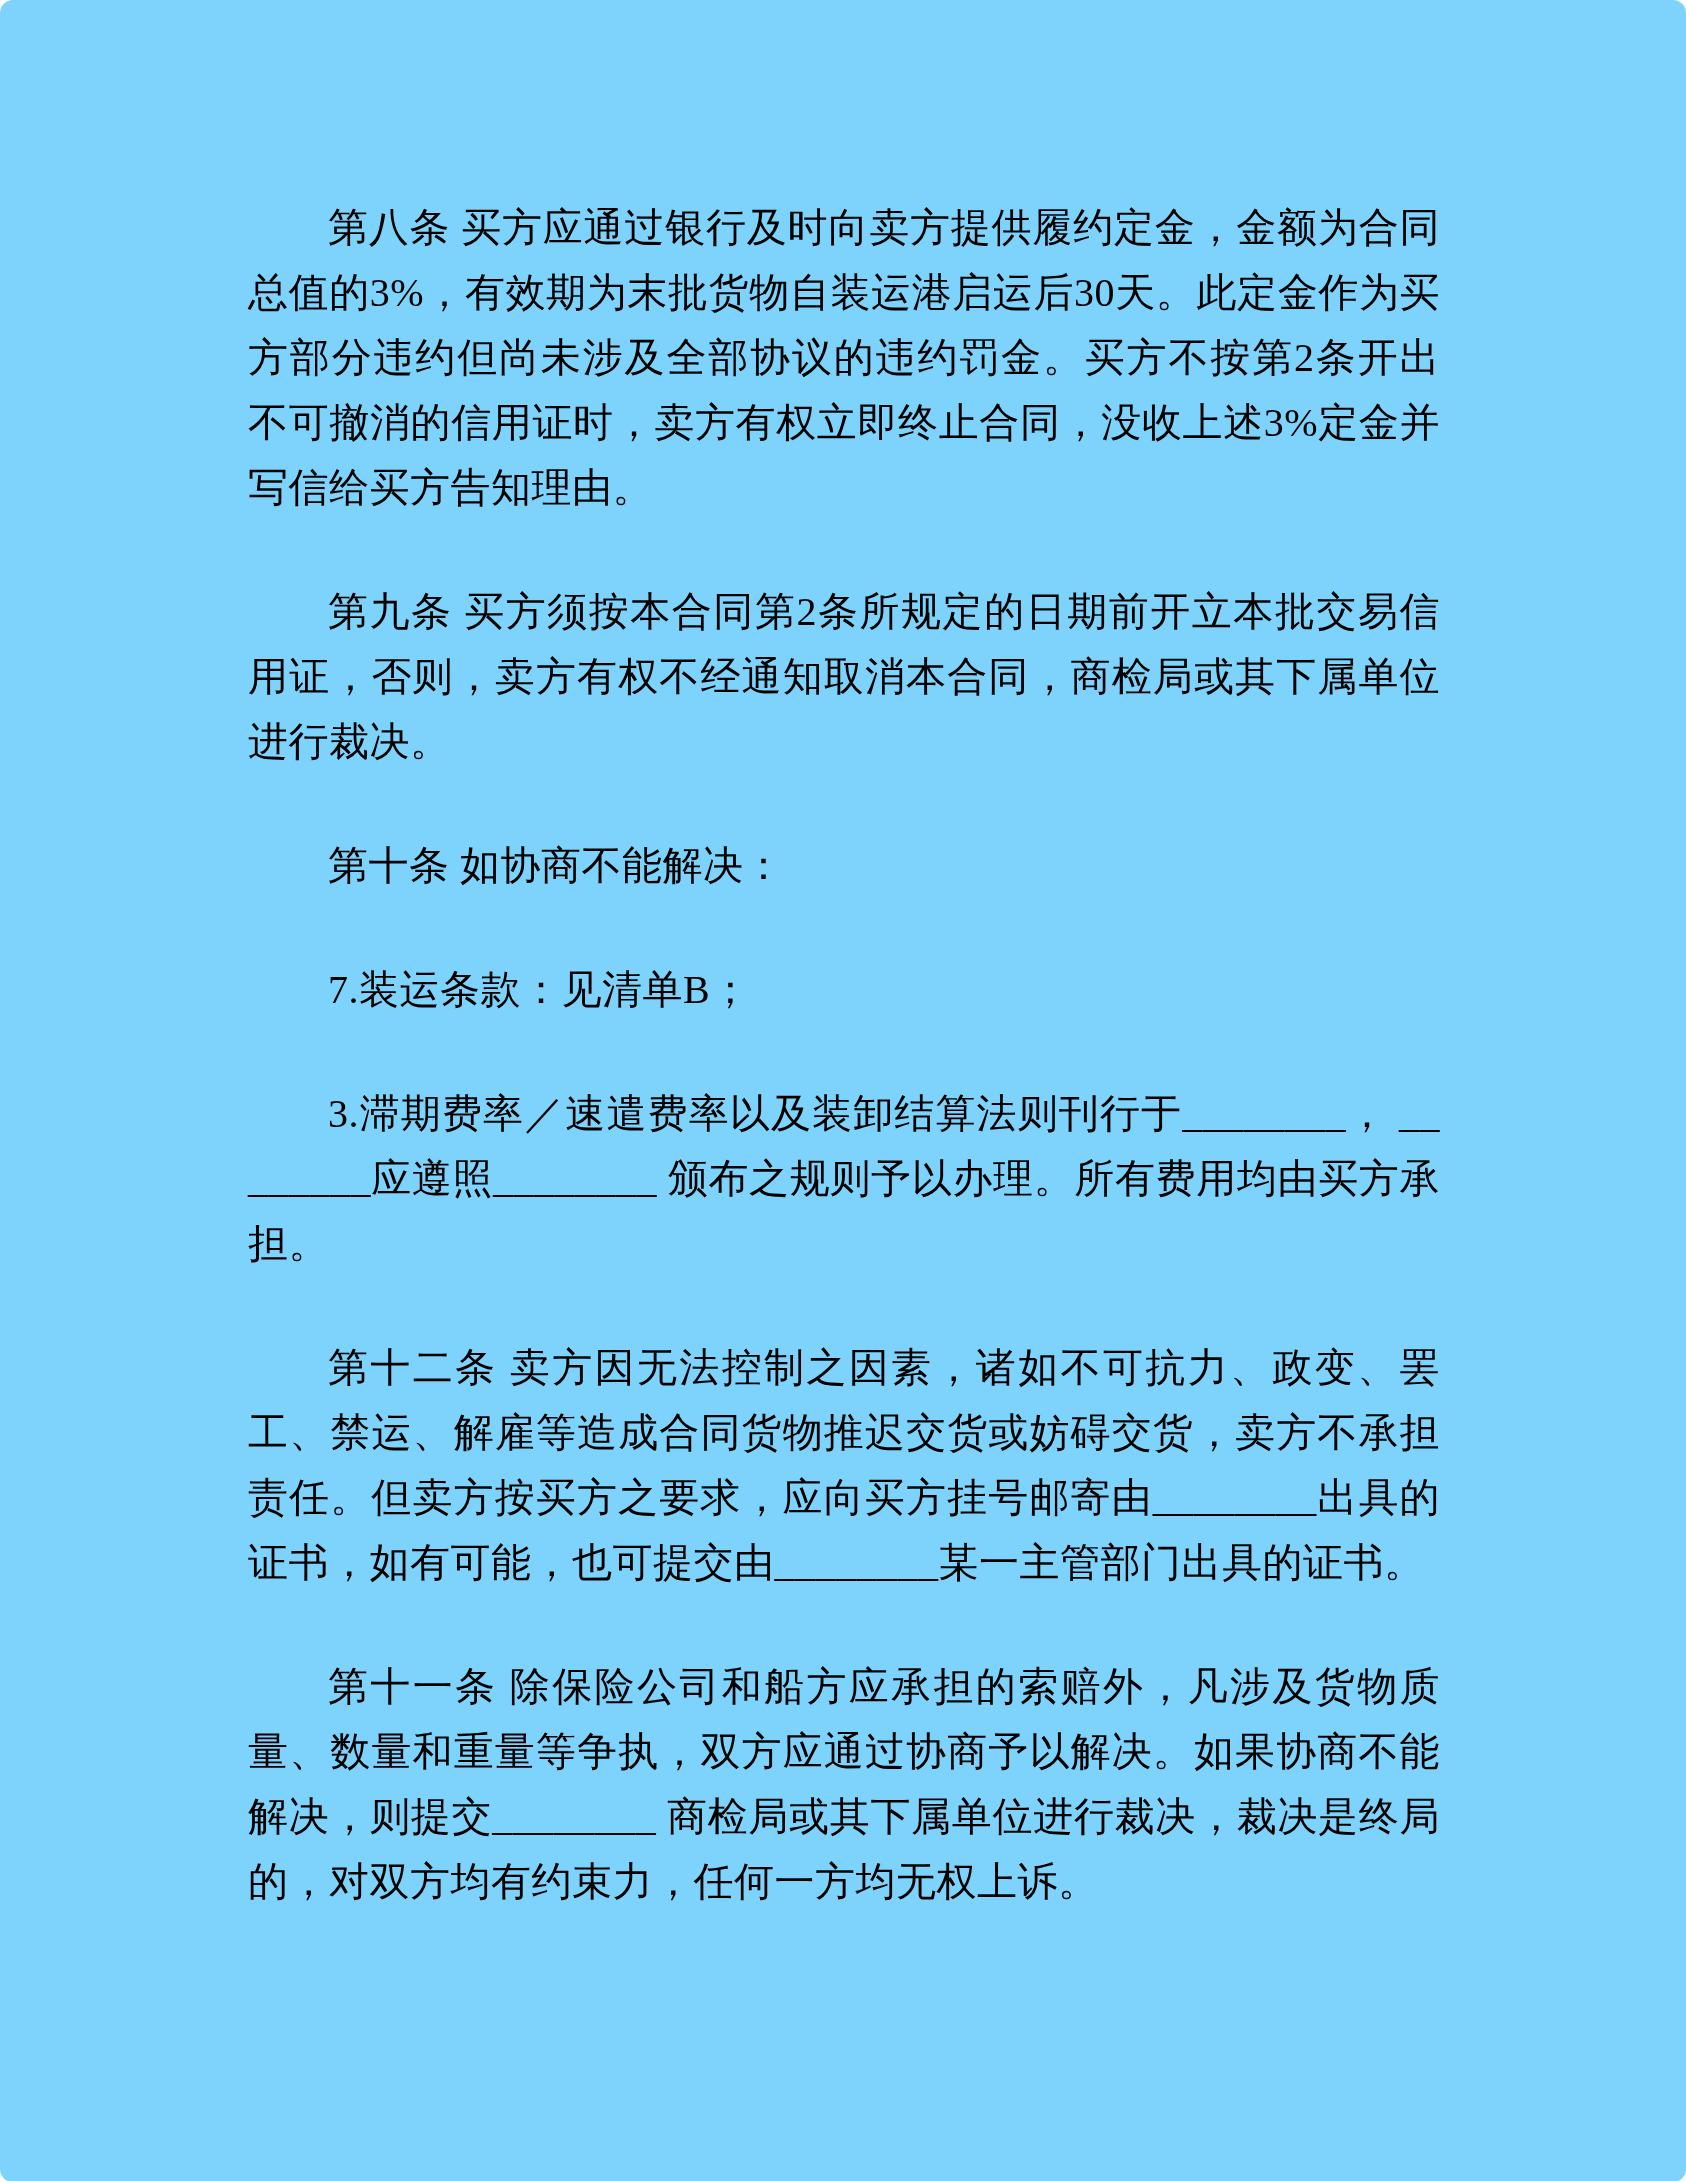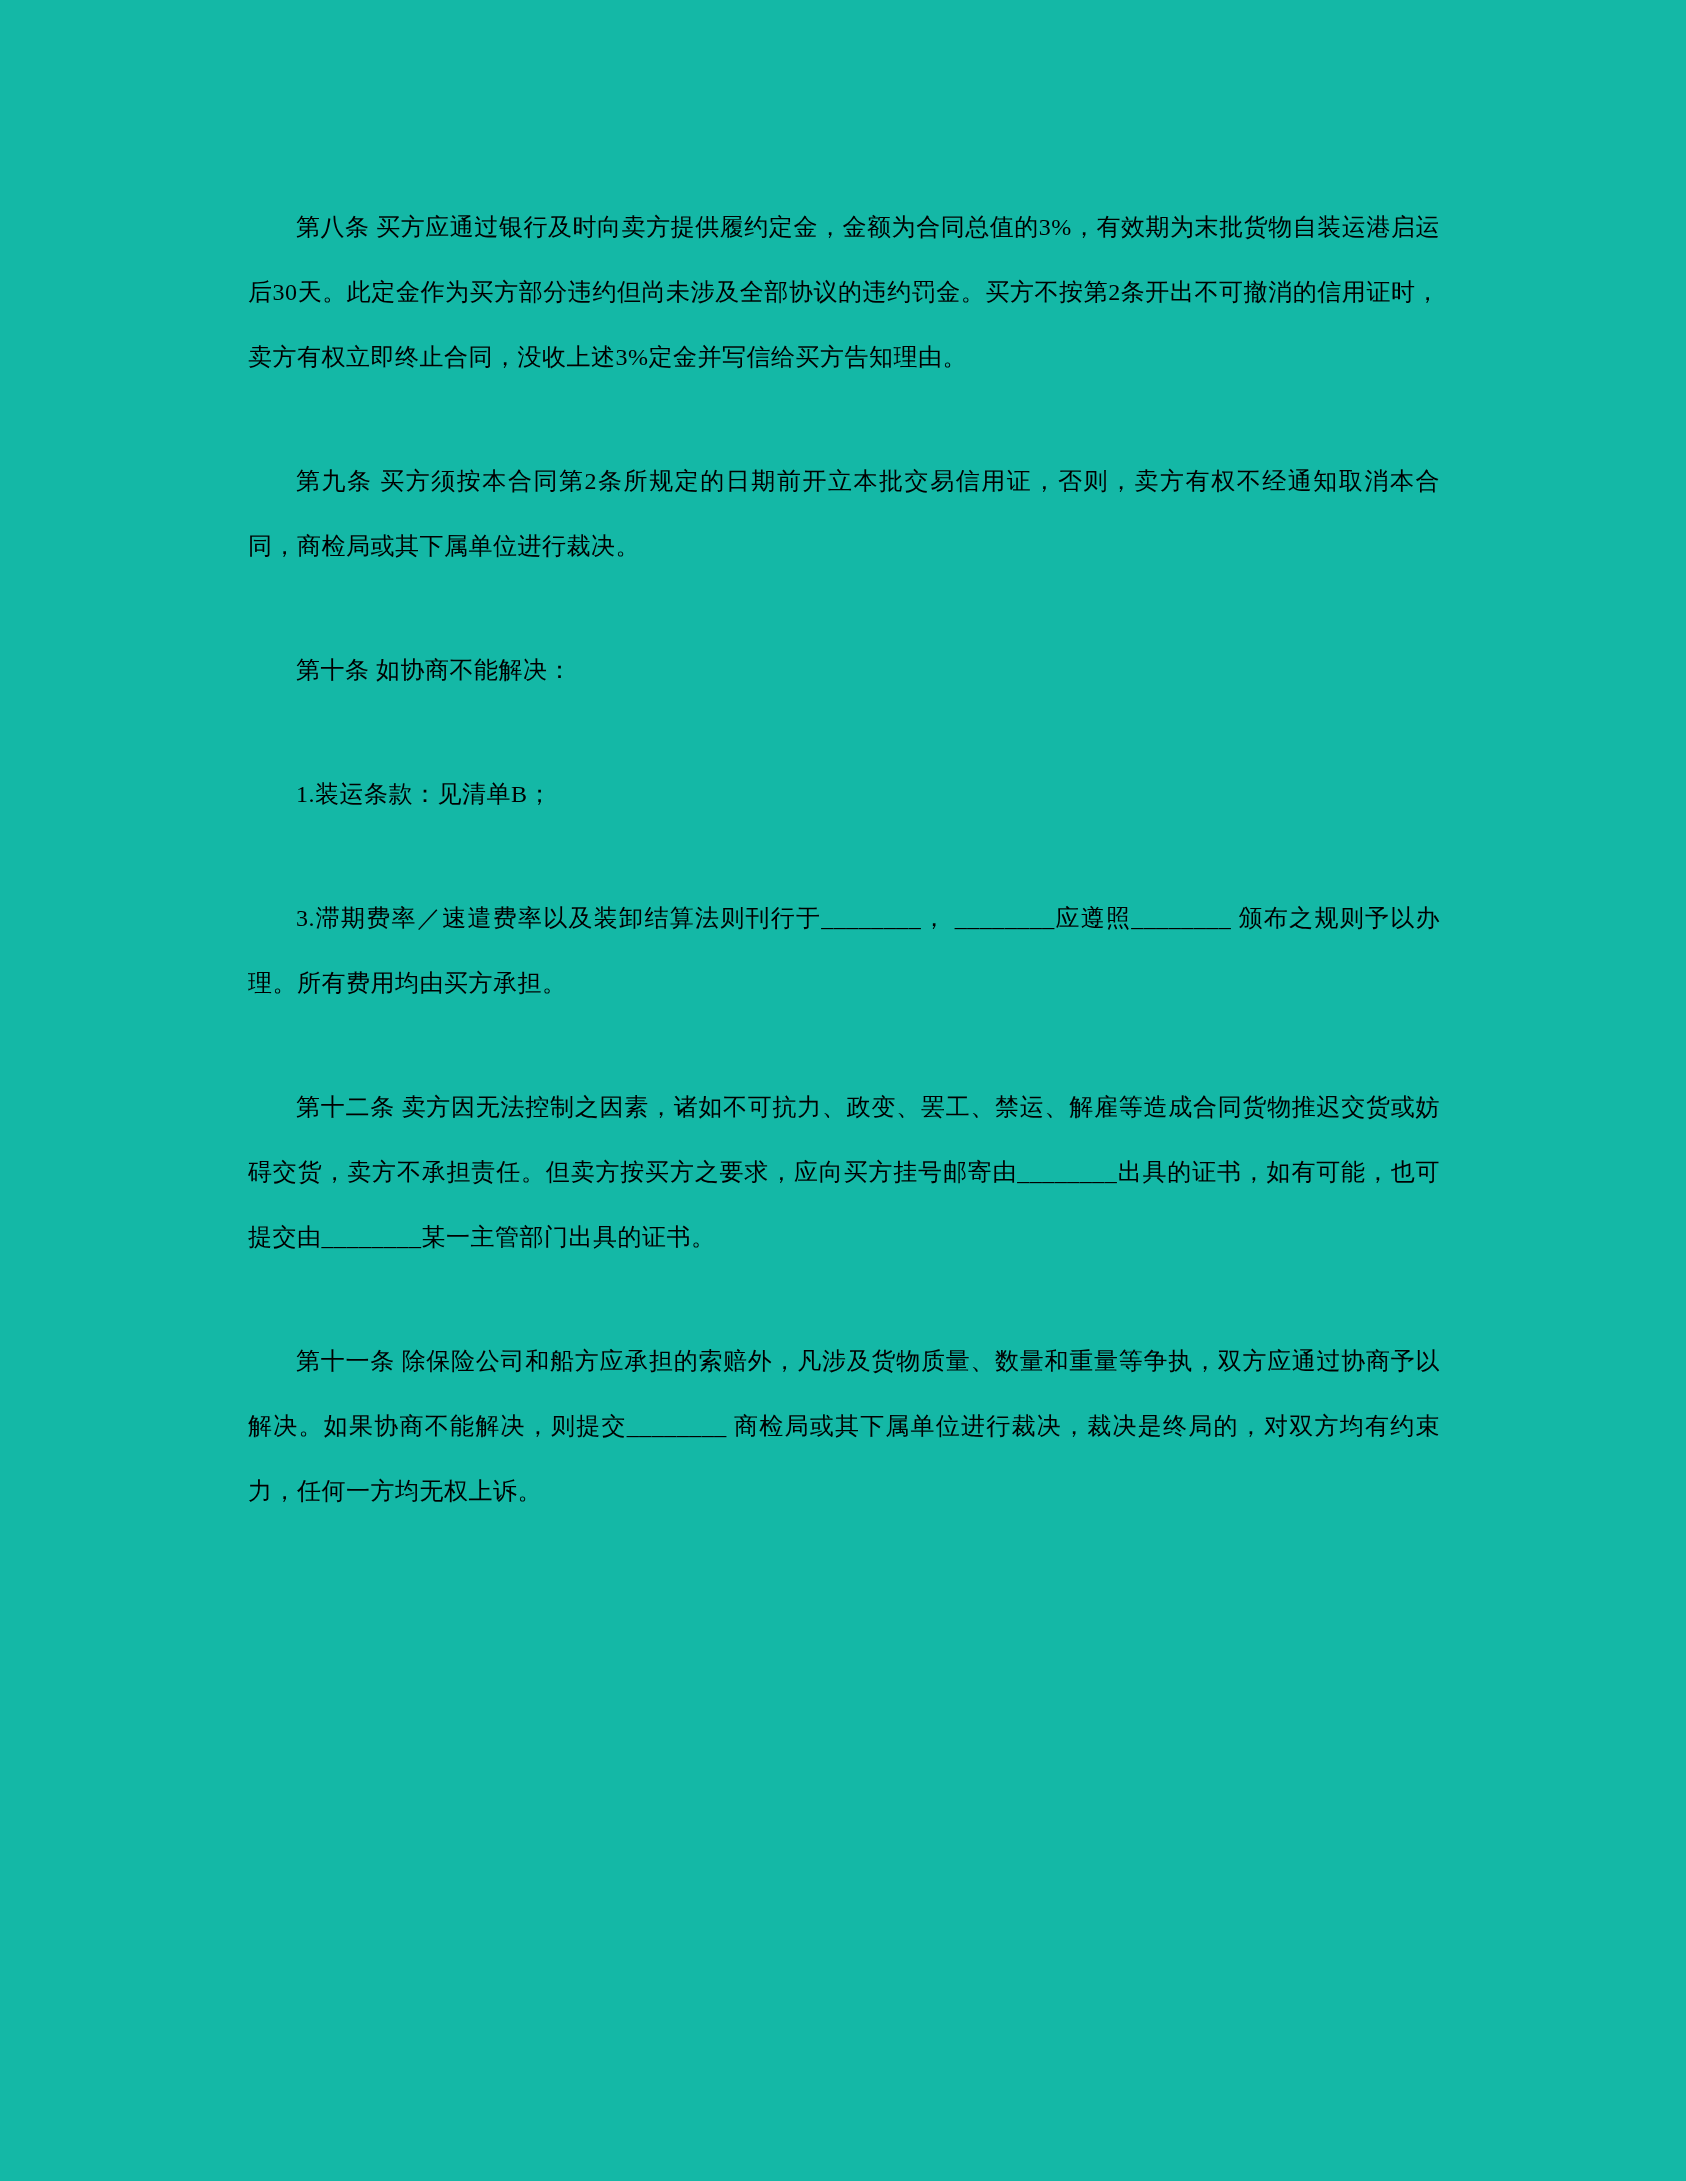--- a/index.html
+++ b/index.html
@@ -4,42 +4,43 @@
 <style>
   html, body {
     margin: 0;
     padding: 0;
     background: #ffffff;
   }
   .page {
     position: relative;
     width: 1686px;
     height: 2182px;
-    background: #14b8a6;
+    background: #7dd3fc;
     box-sizing: border-box;
     padding: 195px 246px 55px 248px;
     color: #000000;
     font-family: "Liberation Serif", "DejaVu Serif", serif;
-    font-size: 24px;
+    font-size: 40px;
     line-height: 65px;
     overflow: hidden;
+    border-radius: 13px;
   }
   .page p {
     margin: 0 0 59px 0;
     text-indent: 2em;
     text-align: justify;
     word-break: break-all;
     letter-spacing: 0.5px;
   }
 </style>
 </head>
 <body>
 
 <div class="page">
   <p>第八条 买方应通过银行及时向卖方提供履约定金，金额为合同总值的3%，有效期为末批货物自装运港启运后30天。此定金作为买方部分违约但尚未涉及全部协议的违约罚金。买方不按第2条开出不可撤消的信用证时，卖方有权立即终止合同，没收上述3%定金并写信给买方告知理由。</p>
   <p>第九条 买方须按本合同第2条所规定的日期前开立本批交易信用证，否则，卖方有权不经通知取消本合同，商检局或其下属单位进行裁决。</p>
   <p>第十条 如协商不能解决：</p>
-  <p>1.装运条款：见清单B；</p>
+  <p>7.装运条款：见清单B；</p>
   <p>3.滞期费率／速遣费率以及装卸结算法则刊行于________， ________应遵照________ 颁布之规则予以办理。所有费用均由买方承担。</p>
   <p>第十二条 卖方因无法控制之因素，诸如不可抗力、政变、罢工、禁运、解雇等造成合同货物推迟交货或妨碍交货，卖方不承担责任。但卖方按买方之要求，应向买方挂号邮寄由________出具的证书，如有可能，也可提交由________某一主管部门出具的证书。</p>
   <p>第十一条 除保险公司和船方应承担的索赔外，凡涉及货物质量、数量和重量等争执，双方应通过协商予以解决。如果协商不能解决，则提交________ 商检局或其下属单位进行裁决，裁决是终局的，对双方均有约束力，任何一方均无权上诉。</p>
 </div>
 
 
 </body></html>

